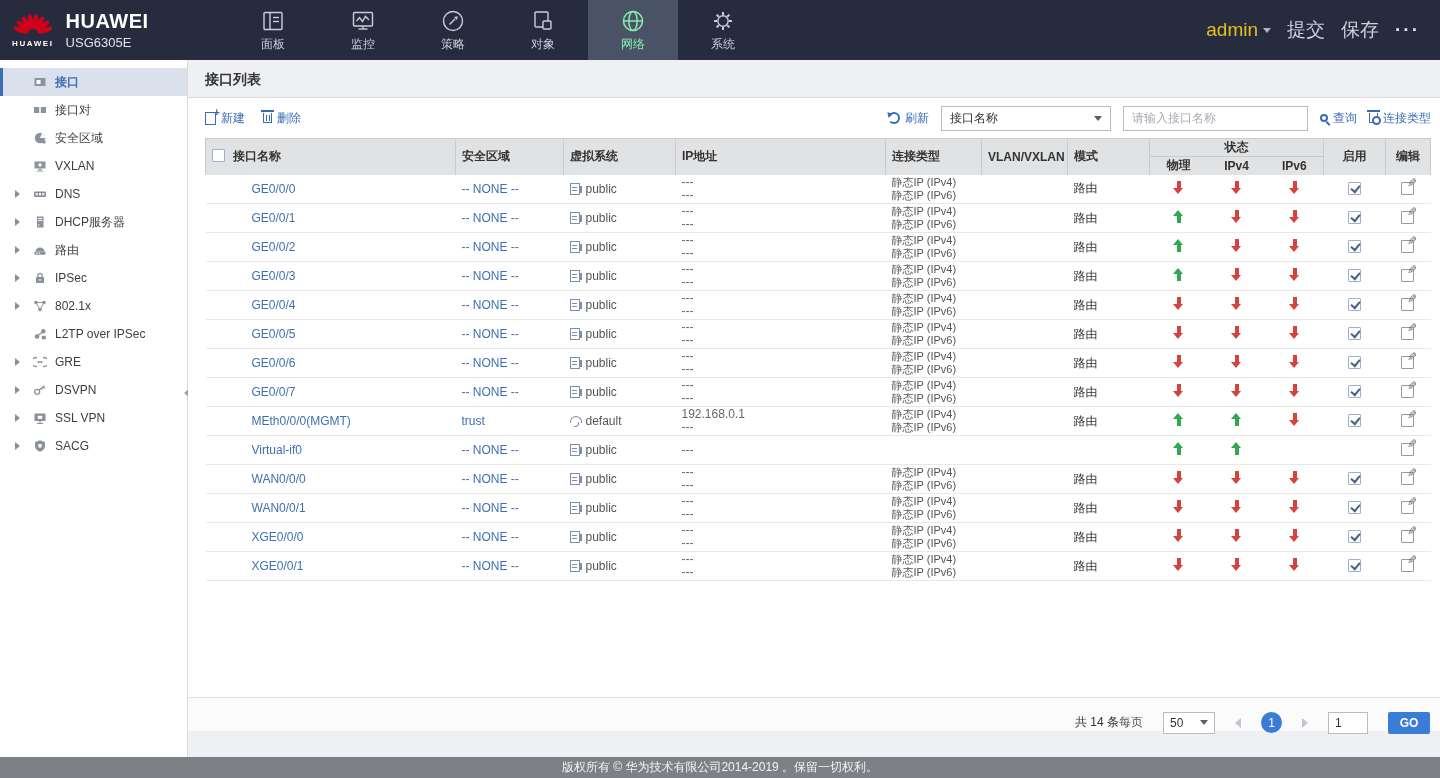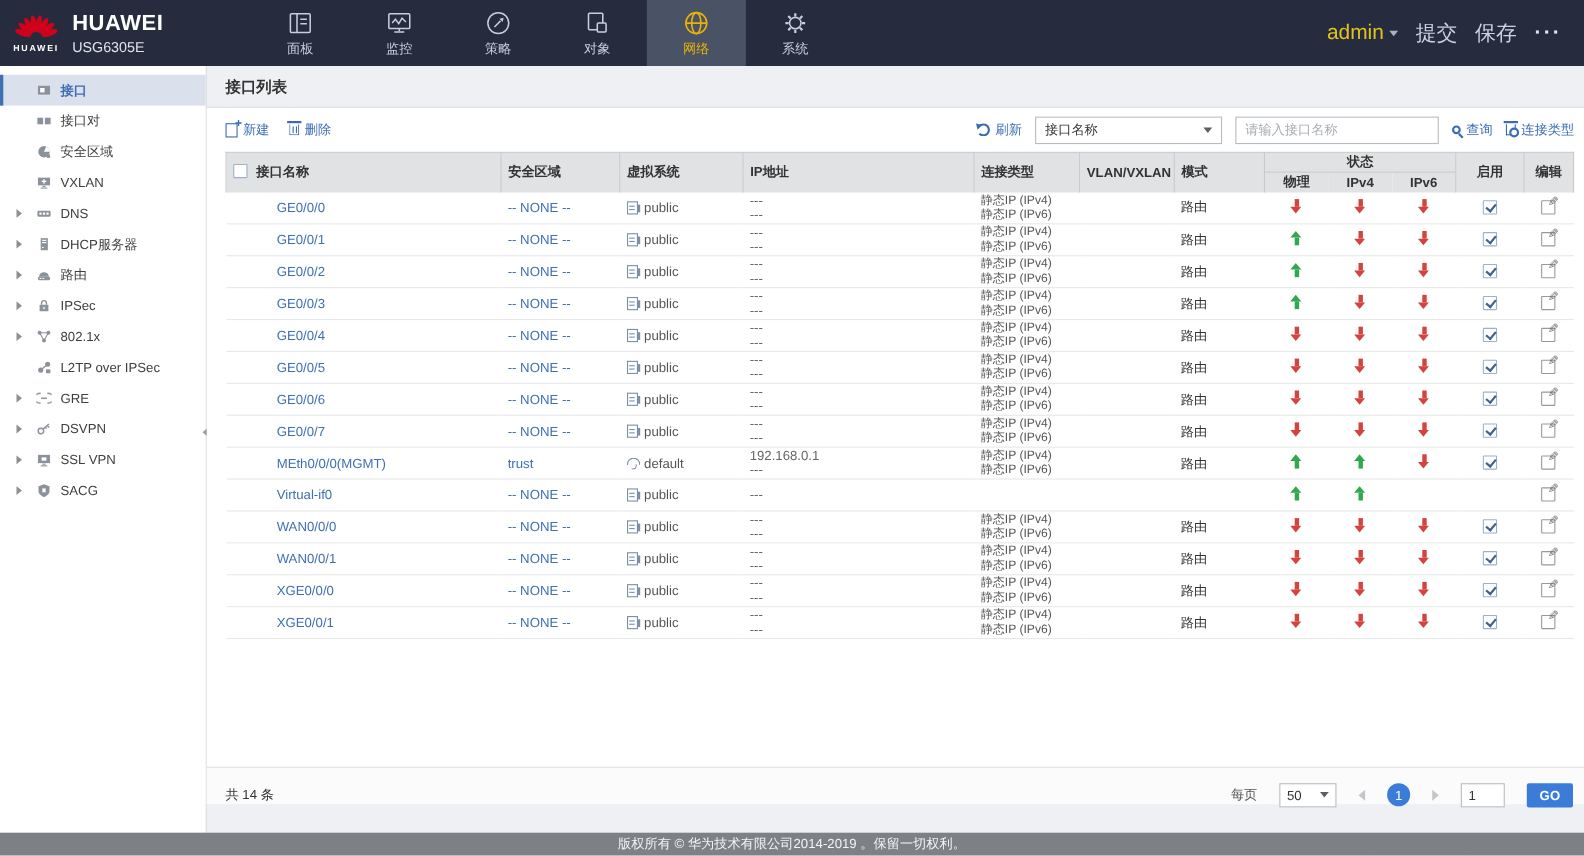--- a/index.html
+++ b/index.html
@@ -9,21 +9,21 @@
   
   .topbar{position:absolute;left:0;top:0;width:1440px;height:60px;background:#262c3d;display:flex;align-items:center}
   .logo-block{width:228px;display:flex;align-items:center;padding-left:12px;gap:12px}
   .logo{display:flex;flex-direction:column;align-items:center}
   .logo-word{color:#fff;font-size:8px;font-weight:bold;letter-spacing:1.6px;margin-top:1px}
   .brand{display:flex;flex-direction:column;gap:2px}
   .brand-name{color:#fff;font-size:20px;font-weight:bold;letter-spacing:.5px}
   .brand-model{color:#dfe3ec;font-size:13px}
   .nav{display:flex;height:60px}
   .nav-item{width:90px;height:60px;display:flex;flex-direction:column;align-items:center;justify-content:center;gap:2px;color:#c7cedd;cursor:pointer}
-  .nav-item.active{background:#4a5366;color:#eab308}
+  .nav-item.active{background:#4a5366;color:#86efac}
   .nav-item .nav-label{font-size:12px}
   .top-right{margin-left:auto;display:flex;align-items:center;gap:16px;padding-right:20px;font-size:19px;color:#ccd3e0}
   .admin{color:#e2c31d;display:flex;align-items:center;gap:5px;cursor:pointer}
   .caret-down{width:0;height:0;border-left:4px solid transparent;border-right:4px solid transparent;border-top:5px solid #aab2c4}
   .top-link{cursor:pointer}
   .top-more{letter-spacing:2px;font-weight:bold;color:#dfe3ec;cursor:pointer}
 
   
   .sidebar{position:absolute;left:0;top:60px;width:188px;height:697px;background:#fff;border-right:1px solid #d9dadd;padding-top:8px}
   .side-item{height:28px;display:flex;align-items:center;padding-left:12px;font-size:12px;color:#3e3e3e;cursor:pointer;border-left:3px solid transparent}
@@ -101,21 +101,21 @@
   .cb{display:inline-block;width:13px;height:13px;border:1px solid #9fb0c8;background:#fff;position:relative;border-radius:1px;vertical-align:-2px;cursor:pointer}
   .cb[data-checked]::after{content:"";position:absolute;left:2px;top:2px;width:7px;height:4px;border-left:2px solid #44618f;border-bottom:2px solid #44618f;transform:rotate(-50deg)}
   .cb-row:not([data-checked]){visibility:hidden}
   th .cb{margin-right:8px}
 
   .edit-ic{display:inline-block;width:15px;height:15px;position:relative;cursor:pointer}
   .edit-ic::before{content:"";position:absolute;left:0;bottom:0;width:11px;height:11px;border:1px solid #999;border-radius:1px}
   .edit-ic::after{content:"\270E";position:absolute;right:-2px;top:-4px;font-size:12px;color:#6e6e6e;transform:scaleX(-1)}
 
   
-  .table-footer{position:absolute;left:0;bottom:0;width:1252px;height:34px;border-top:1px solid #e0e0e0;background:#fbfbfc;display:flex;align-items:center;justify-content:space-between;padding:16px 10px 0 17px}
+  .table-footer{position:absolute;left:0;bottom:0;width:1252px;height:34px;border-top:1px solid #e0e0e0;background:#fbfbfc;display:flex;align-items:center;justify-content:flex-end;padding:16px 10px 0 17px}
   .total{font-size:12px;color:#333}
   .pager{display:flex;align-items:center;gap:20px;font-size:12px;color:#555}
   .combo-sm{width:52px;height:22px;padding:0 6px}
   .pg-prev{width:0;height:0;border-top:5px solid transparent;border-bottom:5px solid transparent;border-right:6px solid #c3c6cb;cursor:pointer}
   .pg-next{width:0;height:0;border-top:5px solid transparent;border-bottom:5px solid transparent;border-left:6px solid #c3c6cb;cursor:pointer}
   .page-circle{width:21px;height:21px;border-radius:50%;background:#3c7cd9;color:#fff;font-size:12px;display:flex;align-items:center;justify-content:center;cursor:pointer}
   .goto-input{width:40px;height:22px;border:1px solid #b8bcc2;font-size:12px;padding:0 6px;color:#333;outline:none}
   .go-btn{width:42px;height:22px;background:#3c7cd9;color:#fff;border:none;font-size:12px;font-weight:bold;border-radius:2px;cursor:pointer}
 
   

